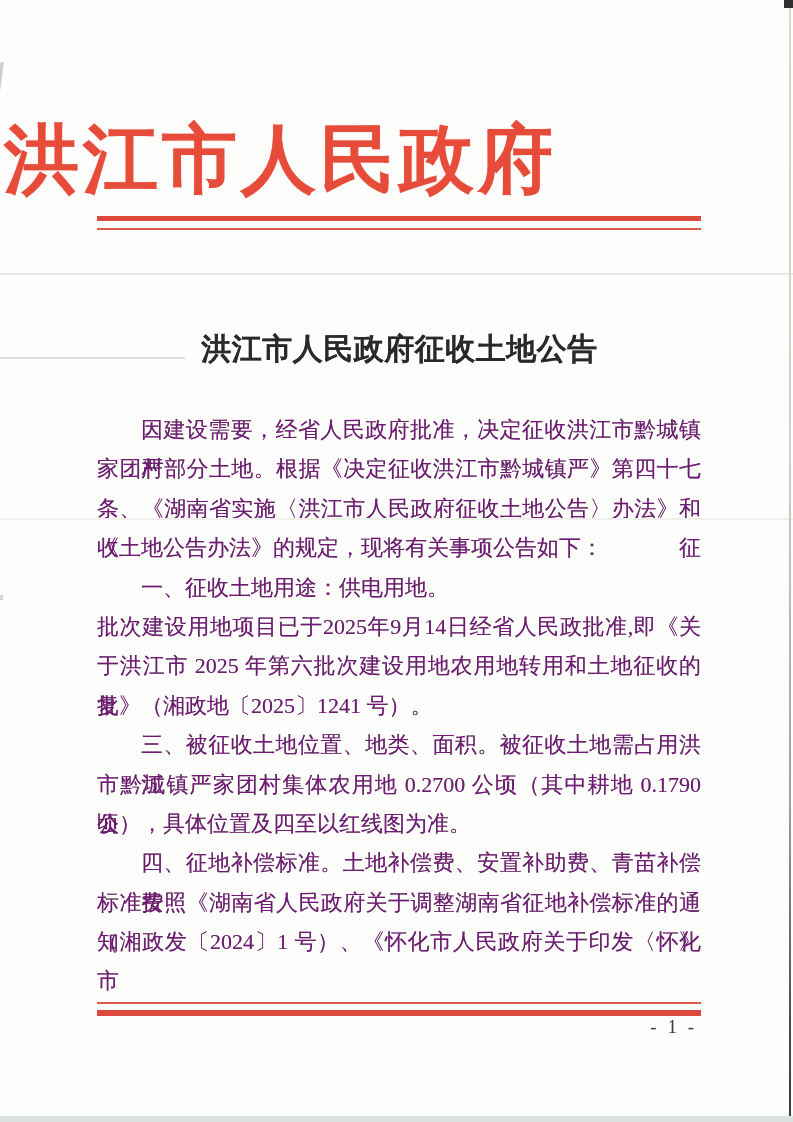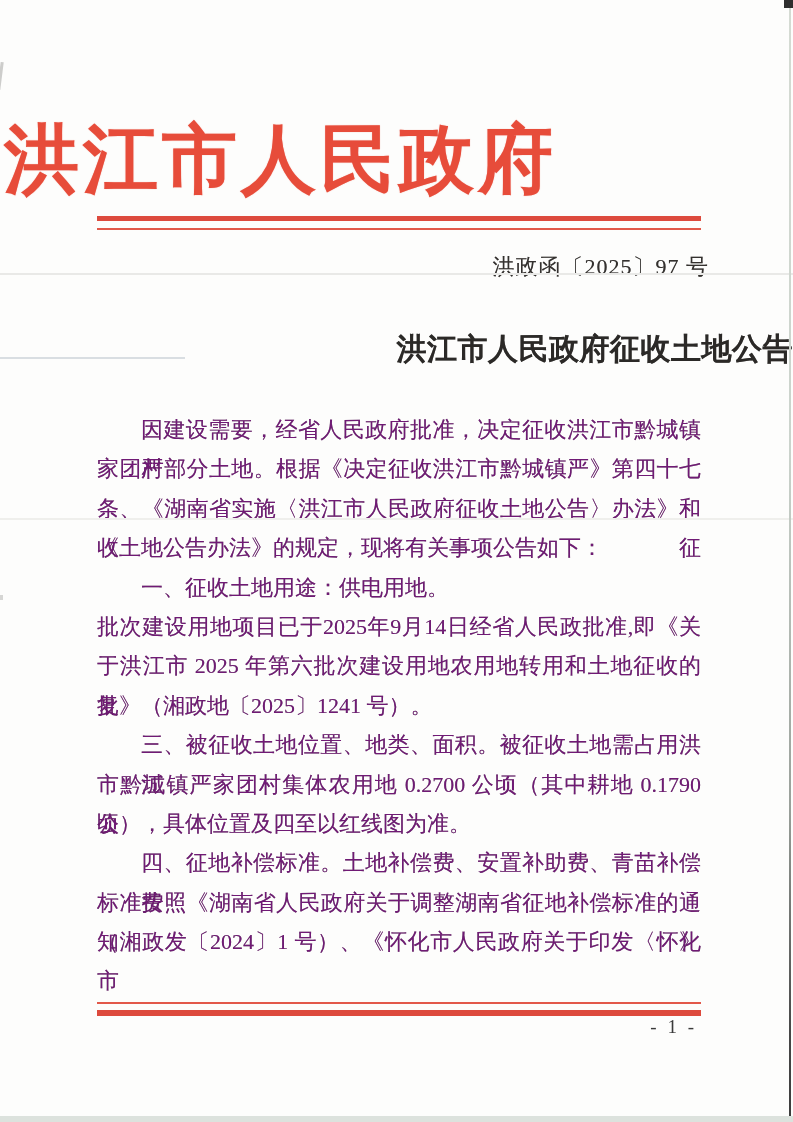--- a/index.html
+++ b/index.html
@@ -29,21 +29,21 @@
   .doc-number{
     position:absolute;top:252px;right:84px;
     font-size:22px;color:#34312f;
     letter-spacing:1px;
     text-shadow:0 0 .5px rgba(50,48,46,.5);
     white-space:nowrap;
   }
   
   .doc-title{
     position:absolute;top:329px;left:0;width:793px;
-    text-align:right;
+    text-align:center;
     font-size:30px;font-weight:bold;
     color:#2b2927;
     letter-spacing:0.5px;
     text-indent:6px;
     text-shadow:0 0 .6px rgba(43,41,39,.6);
     white-space:nowrap;
   }
   
   .body-text{
     position:absolute;top:410px;left:97px;width:604px;
@@ -86,21 +86,20 @@
   .left-mark-2{top:595px;left:0;width:3px;height:5px;background:#d6d6d4;}
 </style>
 </head>
 <body>
 
 <div class="page">
 
   <div class="agency-title">洪江市人民政府</div>
   <div class="rule rule-top-thick"></div>
   <div class="rule rule-top-thin"></div>
-  <div class="doc-number">洪政函〔2025〕97 号</div>
 
   <div class="doc-title">洪江市人民政府征收土地公告</div>
 
   <div class="body-text" id="body-text">
       <div class="line indent fill">因建设需要，经省人民政府批准，决定征收洪江市黔城镇严</div>
       <div class="line fill">家团村部分土地。根据《决定征收洪江市黔城镇严》第四十七</div>
       <div class="line fill">条、《湖南省实施〈洪江市人民政府征收土地公告〉办法》和《征</div>
       <div class="line">收土地公告办法》的规定，现将有关事项公告如下：</div>
       <div class="line indent">一、征收土地用途：供电用地。</div>
       <div class="line fill">批次建设用地项目已于2025年9月14日经省人民政批准,即《关</div>

